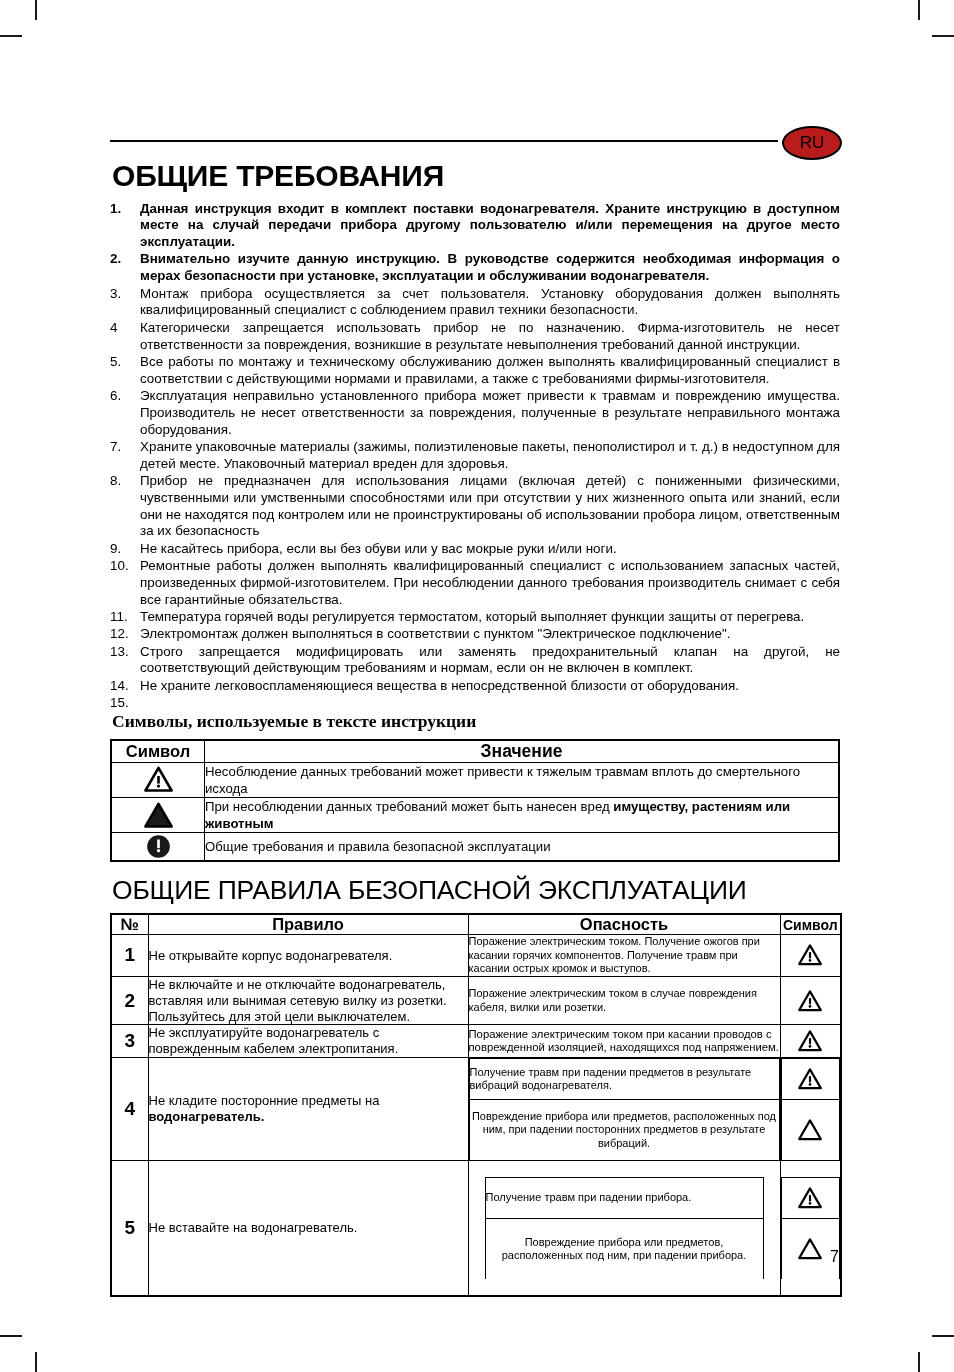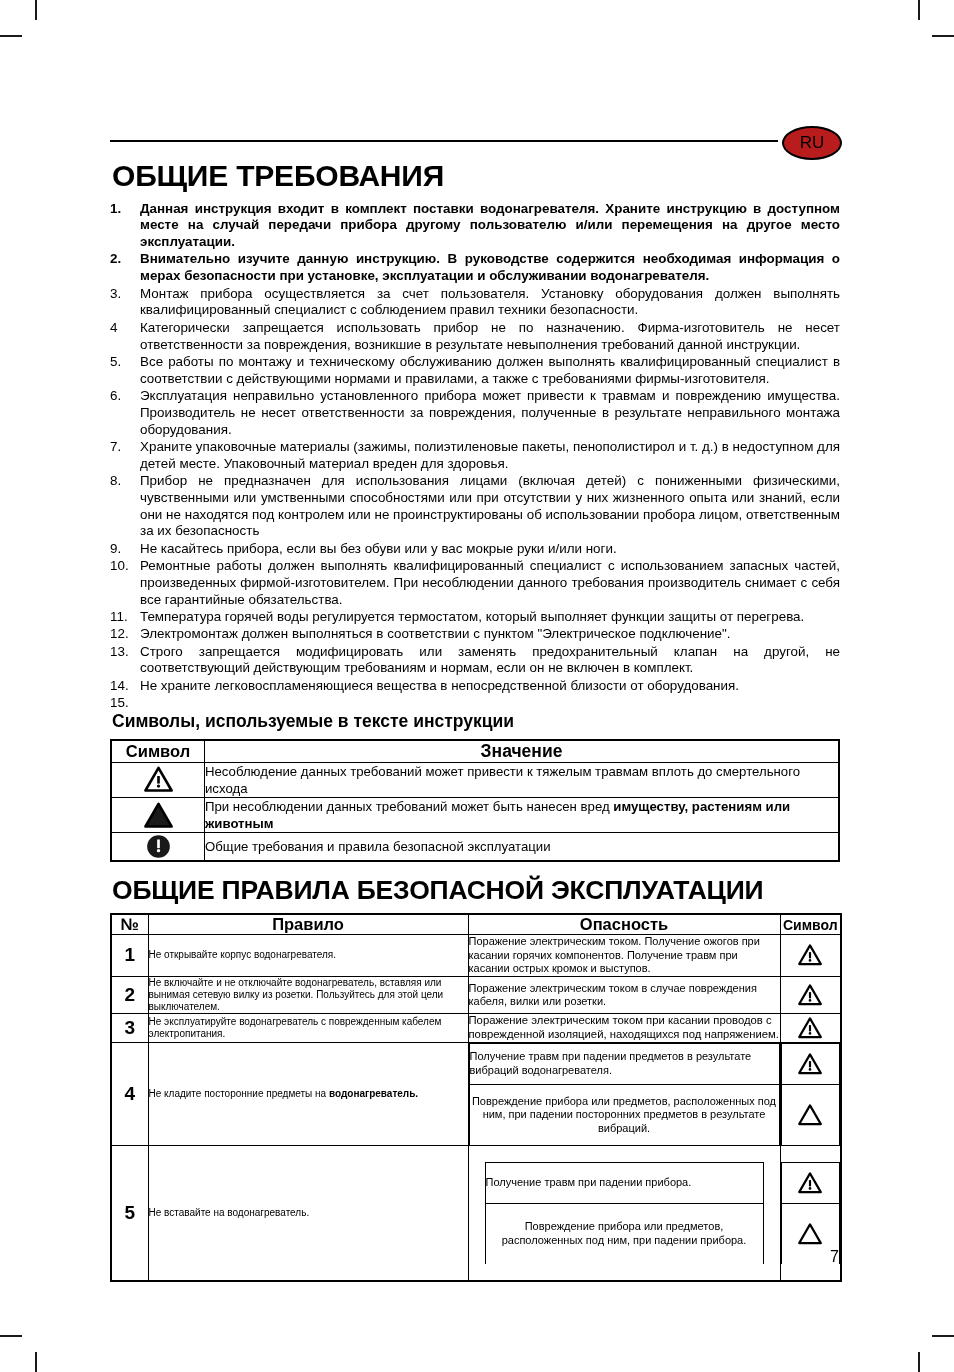--- a/index.html
+++ b/index.html
@@ -73,24 +73,25 @@
     font-size: 30px;
     font-weight: bold;
     letter-spacing: -0.2px;
     margin: 4px 0 9px 2px;
     line-height: 1.05;
   }
   h2.sub-title {
     font-size: 17.5px;
     font-weight: bold;
     margin: 16px 0 7px 2px;
+    font-family: Liberation Serif, serif;
   }
   h1.doc-title-2 {
     font-size: 26.5px;
-    font-weight: bold;
+    font-weight: normal;
     letter-spacing: -0.2px;
     margin: 15px 0 8px 2px;
     line-height: 1.05;
   }
 
   
   ol.reqs {
     list-style: none;
     margin: 0;
     padding: 0;
@@ -170,21 +171,21 @@
     font-size: 16.5px;
     padding: 3px 0 4px;
   }
   .th-c.small { font-size: 14px; }
   .td-no {
     text-align: center;
     font-weight: bold;
     font-size: 19px;
   }
   .td-rule {
-    font-size: 10px;
+    font-size: 13px;
     line-height: 1.22;
     padding: 4px 6px 4px 7px;
     text-align: left;
   }
   .td-rule b { font-weight: bold; }
   .td-danger {
     font-size: 11px;
     line-height: 1.24;
     padding: 4px 5px 4px 7px;
     text-align: left;

